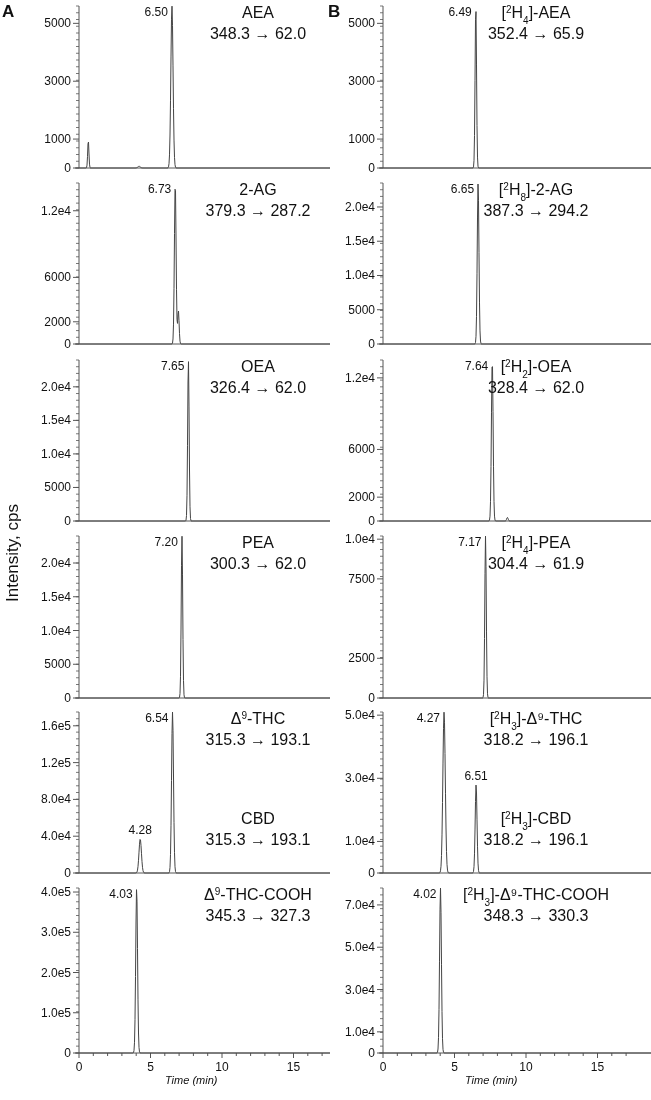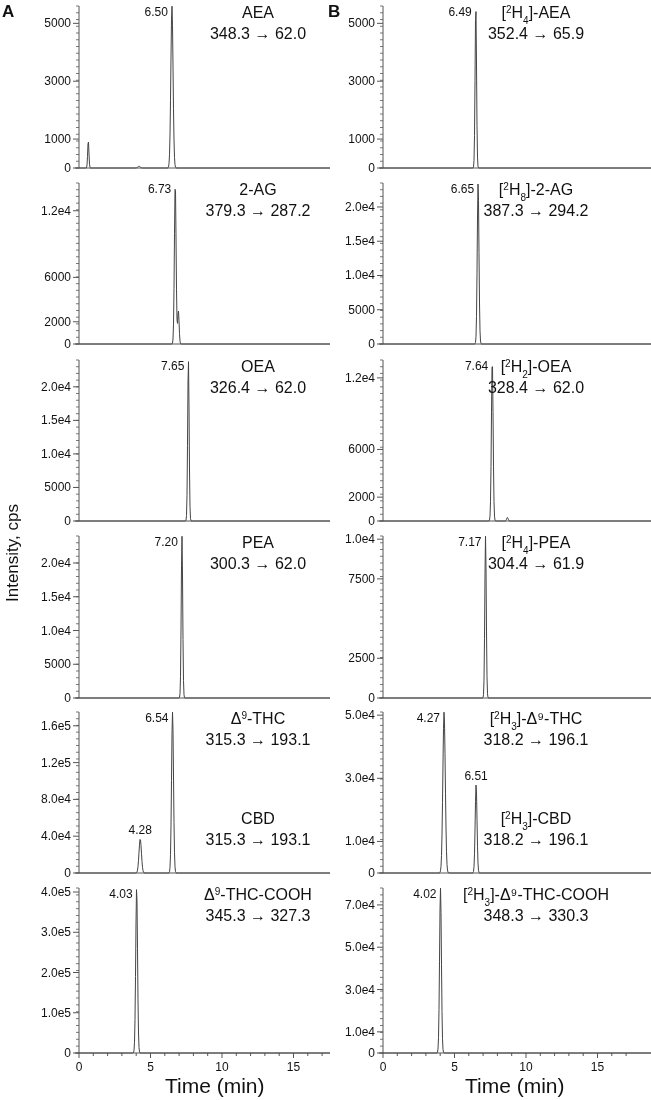--- a/index.html
+++ b/index.html
@@ -2,21 +2,21 @@
 <html><head>
 <meta charset="utf-8">
 <style>
   html, body { margin:0; padding:0; background:#ffffff; }
   body { width:651px; height:1100px; position:relative; overflow:hidden;
          font-family:"Liberation Sans", sans-serif; color:#111; }
   #fig { position:absolute; left:0; top:0; width:651px; height:1100px; }
   .panel-letter { position:absolute; font-weight:bold; font-size:17px; }
   .ylabel { position:absolute; font-size:17px; transform-origin:left top;
             transform:rotate(-90deg); white-space:nowrap; }
-  .xlabel { position:absolute; font-size:21px; white-space:nowrap; }
+  .xlabel { position:absolute; font-size:11px; white-space:nowrap;font-style:italic; }
 </style>
 </head>
 <body>
 
 <div id="fig">
   <div class="panel-letter" style="left:2px;top:2px;">A</div>
   <div class="panel-letter" style="left:328px;top:2px;">B</div>
   <div class="ylabel" style="left:3px;top:602px;">Intensity, cps</div>
   <div class="xlabel" style="left:165px;top:1074px;">Time (min)</div>
   <div class="xlabel" style="left:465px;top:1074px;">Time (min)</div>

